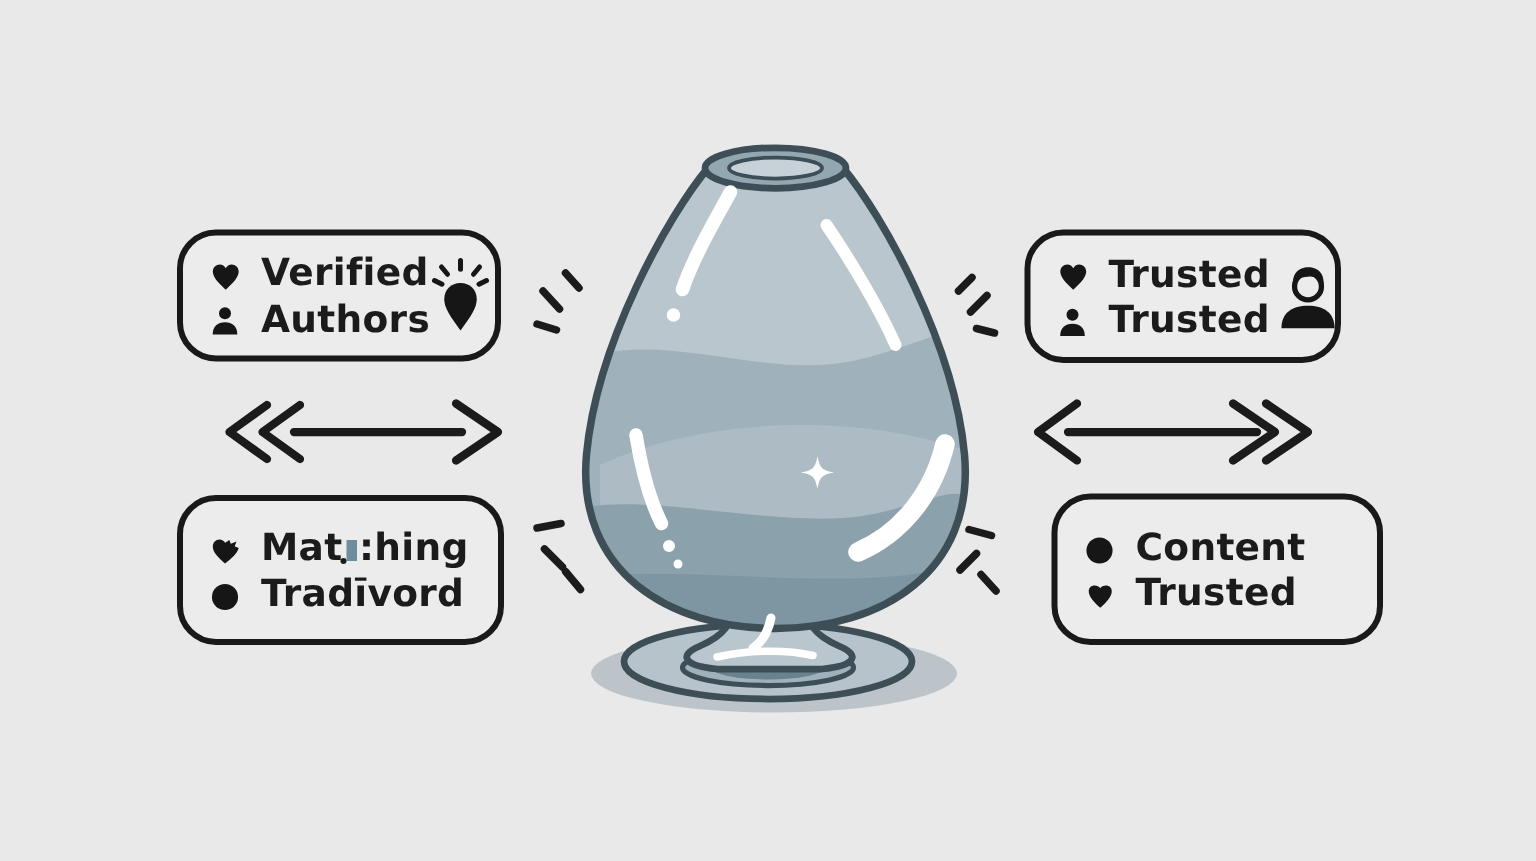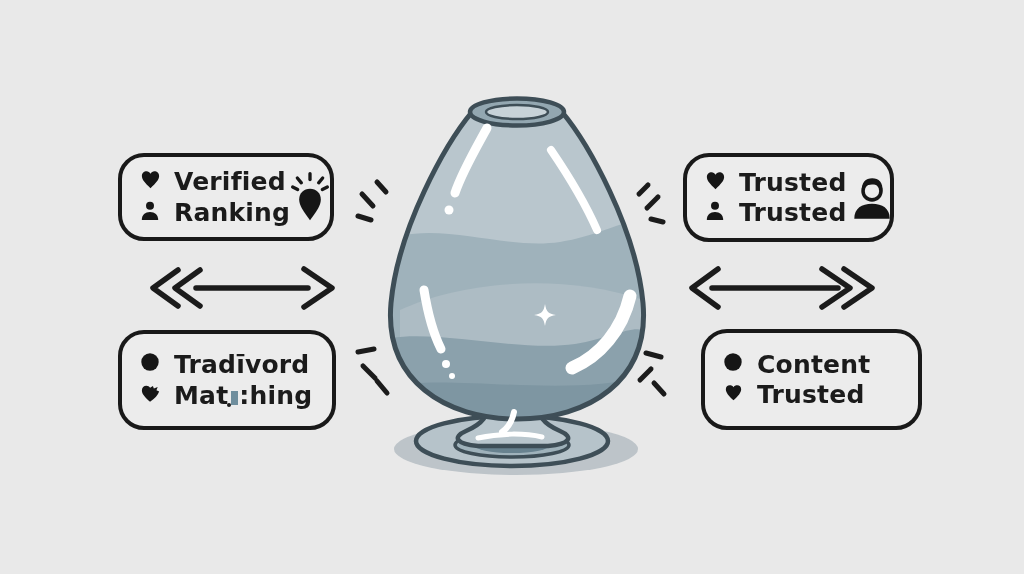--- a/index.html
+++ b/index.html
@@ -19,21 +19,21 @@
     border-radius:26px;
     display:flex;align-items:center;
     box-sizing:border-box;
     padding-left:15px;
   }
   .box-verified{left:118px;top:153px;width:216px;height:88px;}
   .box-trusted{left:683px;top:153px;width:211px;height:89px;}
   .box-matching{left:118px;top:330px;width:218px;height:100px;}
   .box-ranking{left:684px;top:329px;width:221px;height:101px;margin-left:17px;}
   .rows{display:flex;flex-direction:column;gap:3px;}
-  .row{display:flex;align-items:flex-start;gap:11px;}
+  .row{display:flex;align-items:flex-end;gap:11px;}
   .mini-icon{width:26px;display:flex;justify-content:center;align-items:center;flex:none;}
   .label{
     font-size:25px;font-weight:bold;color:#1b1b1b;
     white-space:nowrap;letter-spacing:0.2px;line-height:1.1;
   }
   .big-icon{margin-left:auto;margin-right:16px;display:flex;align-items:center;flex:none;}
   .artifact{
     display:inline-block;width:7px;height:14px;background:#6f8e9d;
     margin:0 1px 0 3px;vertical-align:-1px;position:relative;
   }
@@ -139,21 +139,21 @@
         </span>
         <span class="label">Verified</span>
       </div>
       <div class="row">
         <span class="mini-icon">
           <svg width="24" height="24" viewBox="0 0 24 24">
               <circle cx="12" cy="6.8" r="4" fill="#161616"></circle>
               <path d="M3.8 21 C3.8 15.6,7.2 12.9,12 12.9 C16.8 12.9,20.2 15.6,20.2 21 Z" fill="#161616"></path>
             </svg>
         </span>
-        <span class="label">Ranking</span>
+        <span class="label">Authors</span>
       </div>
     </div>
     <span class="big-icon">
       <svg width="40" height="52" viewBox="0 0 24 30">
         <g stroke="#161616" stroke-width="2" stroke-linecap="round">
           <line x1="12" y1="4.5" x2="12" y2="1"></line>
           <line x1="6.8" y1="6.5" x2="4.4" y2="3.6"></line>
           <line x1="17.2" y1="6.5" x2="19.6" y2="3.6"></line>
           <line x1="4.6" y1="10.5" x2="1.6" y2="9"></line>
           <line x1="19.4" y1="10.5" x2="22.4" y2="9"></line>
@@ -189,34 +189,34 @@
         <circle cx="12" cy="8.6" r="4.3" fill="none" stroke="#161616" stroke-width="1.7"></circle>
         <path d="M7.3 9 C6.6 4.6,9 2.5,12.1 2.5 C15.2 2.5,17.6 4.5,16.9 9 C16.3 6.3,14.8 5.3,12 5.5 C9.3 5.7,7.9 6.5,7.3 9 Z" fill="#161616"></path>
       </svg>
     </span>
   </div>
 
   <div class="box box-matching">
     <div class="rows">
       <div class="row">
         <span class="mini-icon">
+          <svg width="23" height="23" viewBox="0 0 24 24">
+              <path d="M11.5 20.5 C6.5 16,3 12.5,3 8.8 C3 5.8,5 3.8,7.7 3.8 C9.4 3.8,10.8 4.7,11.6 6.1 L14.5 4.2 L15.5 6.8 L19.5 5.2 L18.2 8.6 L21 9.8 C20 13.5,16.5 16.8,11.5 20.5 Z" fill="#161616"></path>
+            </svg>
+        </span>
+        <span class="label"><span>Mat</span><span class="artifact"></span><span>:hing</span></span>
+      </div>
+      <div class="row">
+        <span class="mini-icon">
           <svg width="22" height="22" viewBox="0 0 24 24">
               <circle cx="12" cy="12" r="9.5" fill="#161616"></circle>
             </svg>
         </span>
         <span class="label">Tradīvord</span>
       </div>
-      <div class="row">
-        <span class="mini-icon">
-          <svg width="23" height="23" viewBox="0 0 24 24">
-              <path d="M11.5 20.5 C6.5 16,3 12.5,3 8.8 C3 5.8,5 3.8,7.7 3.8 C9.4 3.8,10.8 4.7,11.6 6.1 L14.5 4.2 L15.5 6.8 L19.5 5.2 L18.2 8.6 L21 9.8 C20 13.5,16.5 16.8,11.5 20.5 Z" fill="#161616"></path>
-            </svg>
-        </span>
-        <span class="label"><span>Mat</span><span class="artifact"></span><span>:hing</span></span>
-      </div>
     </div>
   </div>
 
   <div class="box box-ranking">
     <div class="rows">
       <div class="row">
         <span class="mini-icon">
           <svg width="22" height="22" viewBox="0 0 24 24">
               <circle cx="12" cy="12" r="9.5" fill="#161616"></circle>
             </svg>

